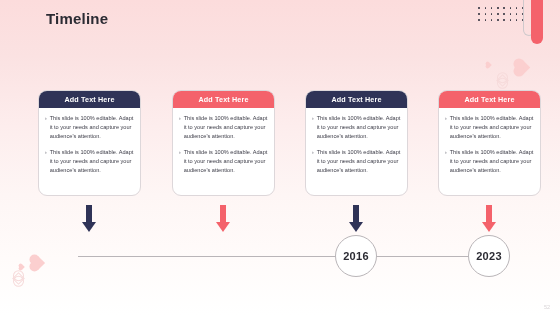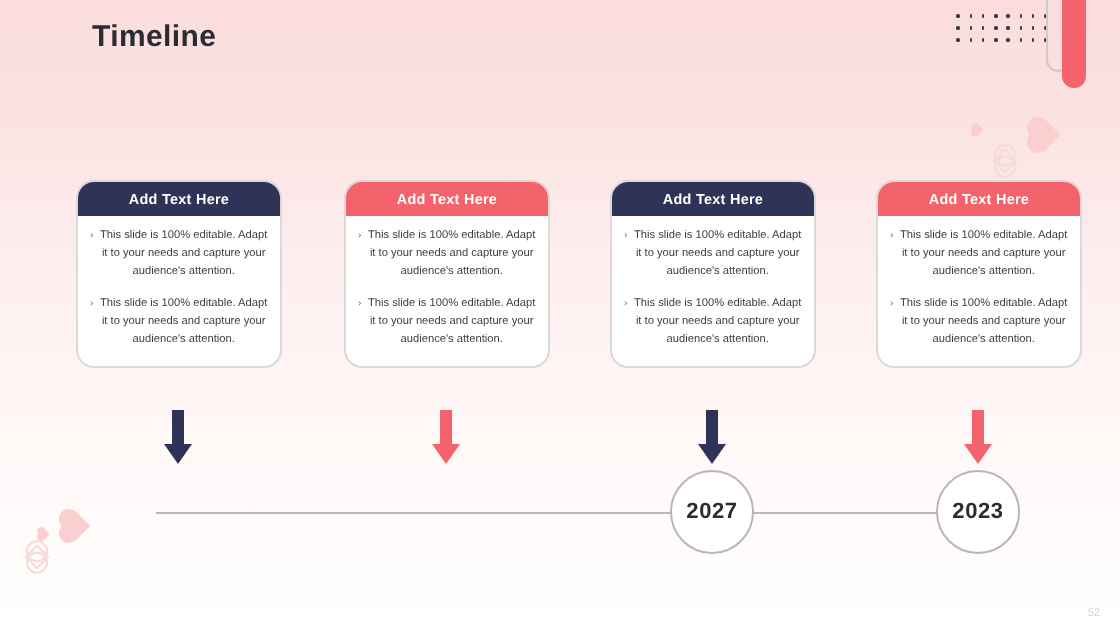--- a/index.html
+++ b/index.html
@@ -111,22 +111,21 @@
   
   .card {
     position:absolute;
     top:90px;
     width:103px; height:41px;
     height:auto;
     background:#ffffff;
     border:1px solid #ddd7da;
     border-radius:9px;
     overflow:hidden;
-    padding-bottom:8px;
-    text-align:center;
+    padding-bottom:20px;
   }
   .card-1 { left:38px; }
   .card-2 { left:172px; }
   .card-3 { left:305px; }
   .card-4 { left:438px; }
 
   .card-header {
     height:17px;
     display:flex;
     align-items:center;
@@ -306,21 +305,21 @@
       <div class="bullet">
         <span class="chev">›</span>
         <span class="txt">This slide is 100% editable. Adapt it to your needs and capture your audience's attention.</span>
       </div>
     </div>
   </div>
   <div class="arrow a-navy arrow-3">
     <div class="stem"></div>
       <div class="head"></div>
   </div>
-  <div class="year-circle yc-3">2027</div>
+  <div class="year-circle yc-3">2016</div>
 
   <div class="card card-4">
     <div class="card-header hdr-coral">Add Text Here</div>
     <div class="bullets">
       <div class="bullet">
         <span class="chev">›</span>
         <span class="txt">This slide is 100% editable. Adapt it to your needs and capture your audience's attention.</span>
       </div>
       <div class="bullet">
         <span class="chev">›</span>

